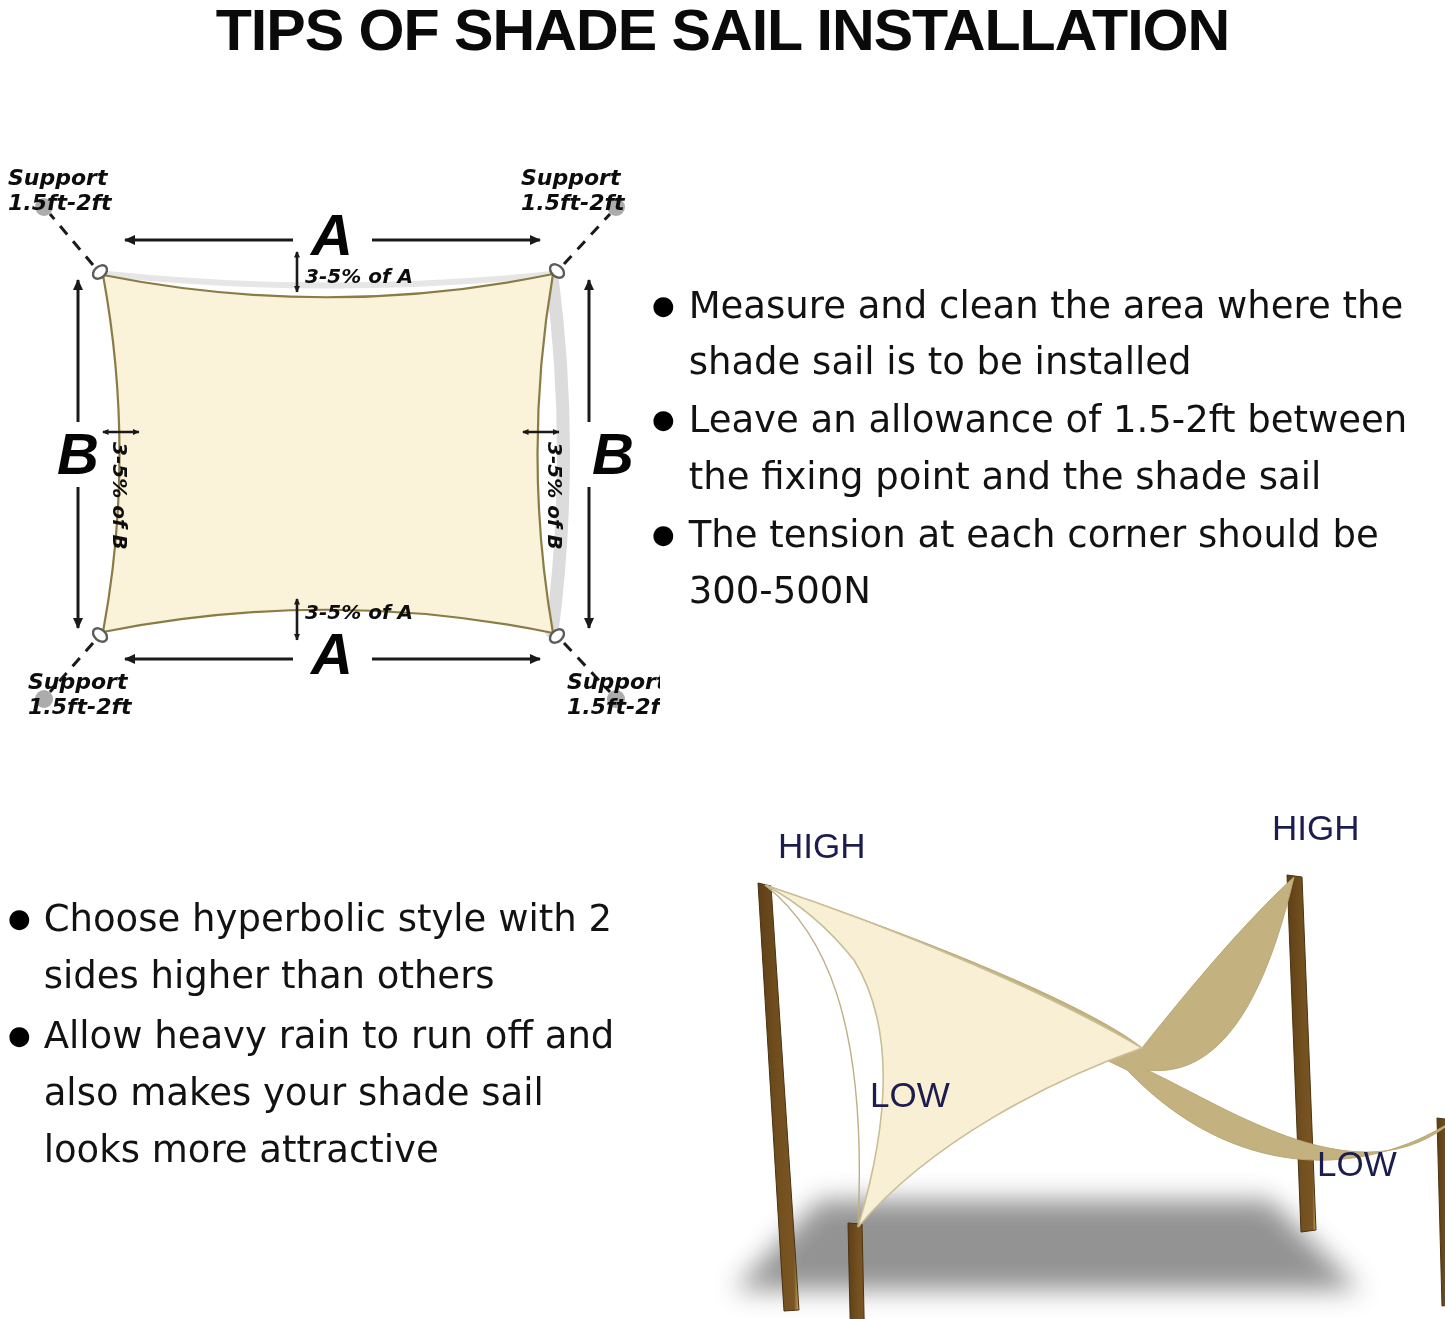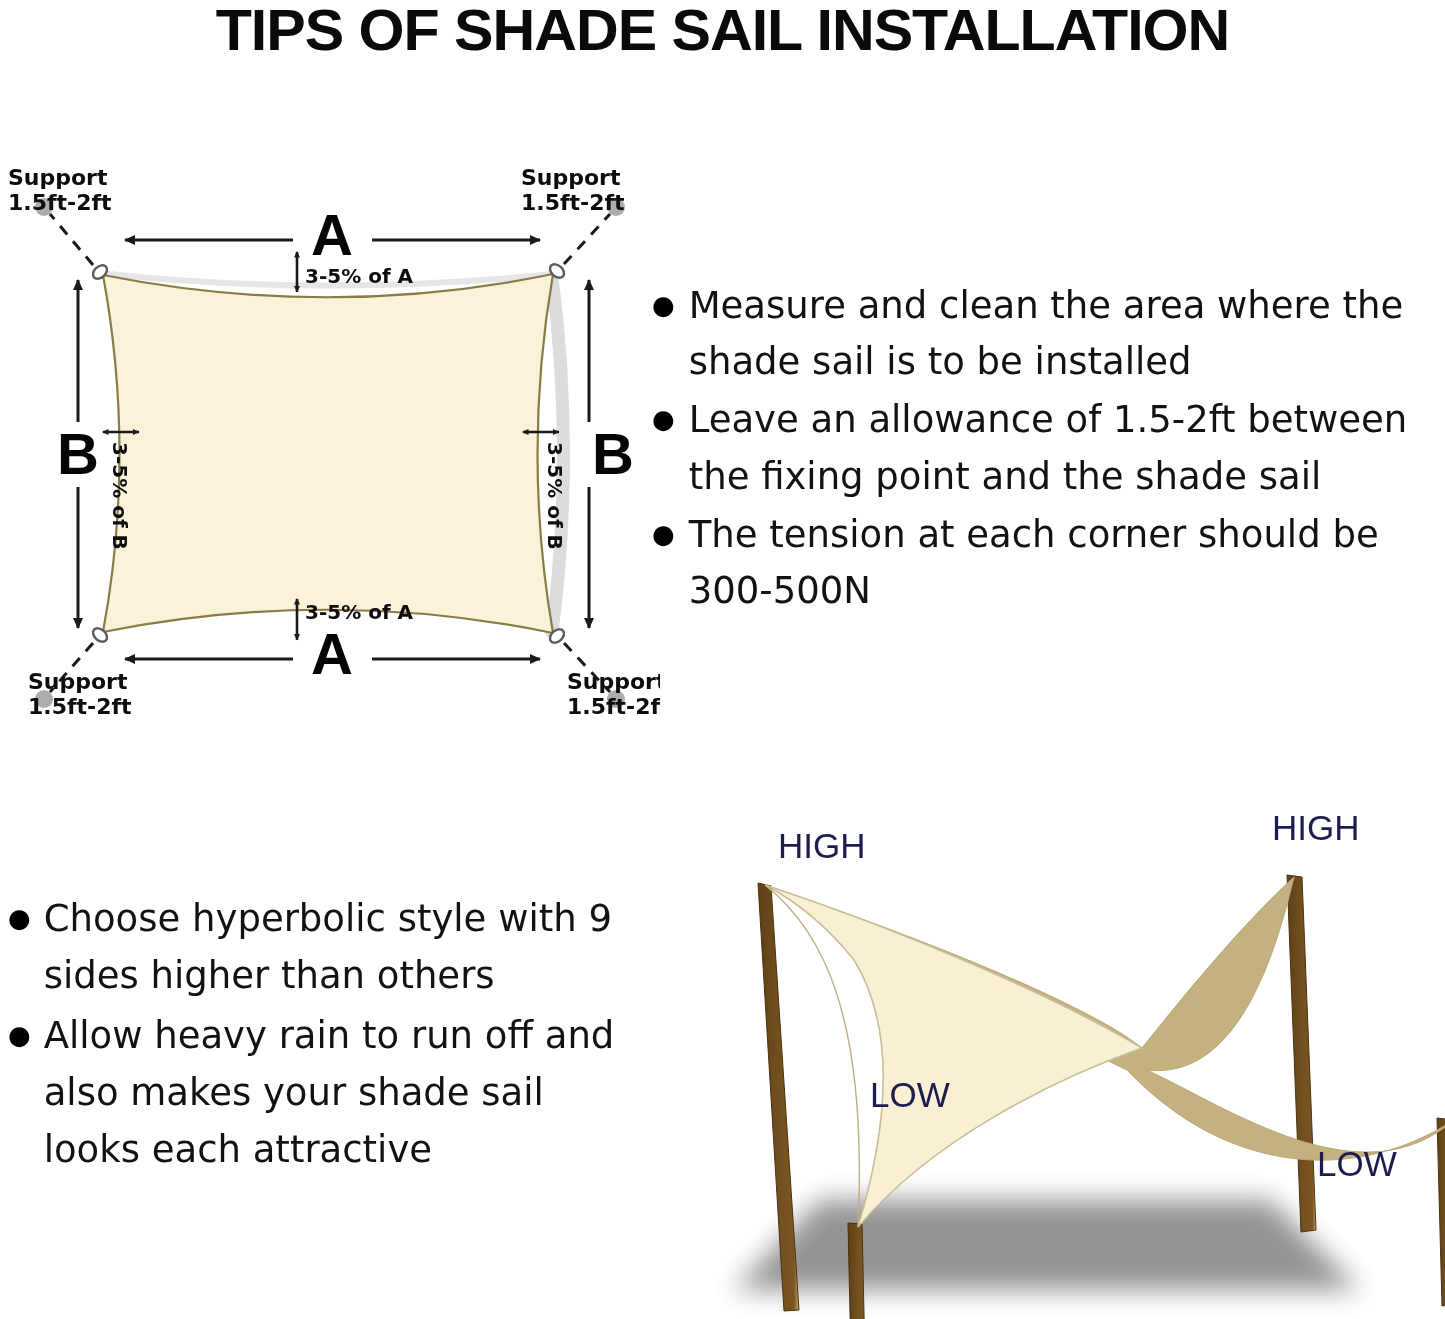--- a/index.html
+++ b/index.html
@@ -22,21 +22,21 @@
     font-weight:bold;
     font-size:58px;
     letter-spacing:-1px;
     color:#0a0a0a;
     transform:scaleX(1.02);
     white-space:nowrap;
   }
 
   
   .panel{position:absolute;}
-  #rect-diagram{left:0;top:160;}
+  #rect-diagram{left:0;top:160;font-style:italic;}
   .svgbox{display:block;}
 
   
   .bullets{position:absolute;}
   .bullet-row{
     display:flex;
     align-items:flex-start;
     margin-bottom:2px;
   }
   .bullet-dot{
@@ -204,26 +204,26 @@
     <div class="bullet-row">
       <span class="bullet-dot">●</span>
       <span class="bullet-text">The tension at each corner should be 300-500N</span>
     </div>
   </div>
 
   <div class="bullets" id="bullets-left">
 
     <div class="bullet-row">
       <span class="bullet-dot">●</span>
-      <span class="bullet-text">Choose hyperbolic style with 9 sides higher than others</span>
-    </div>
-
-    <div class="bullet-row">
-      <span class="bullet-dot">●</span>
-      <span class="bullet-text">Allow heavy rain to run off and also makes your shade sail looks each attractive</span>
+      <span class="bullet-text">Choose hyperbolic style with 2 sides higher than others</span>
+    </div>
+
+    <div class="bullet-row">
+      <span class="bullet-dot">●</span>
+      <span class="bullet-text">Allow heavy rain to run off and also makes your shade sail looks more attractive</span>
     </div>
   </div>
 
   <div class="panel" id="sail-illustration" style="left:672px;top:780px;">
     <svg class="svgbox" width="805" height="539" viewBox="0 0 805 539">
 
       <defs>
         <filter id="shadowBlur" x="-30%" y="-60%" width="160%" height="240%">
           <feGaussianBlur stdDeviation="13"></feGaussianBlur>
         </filter>

